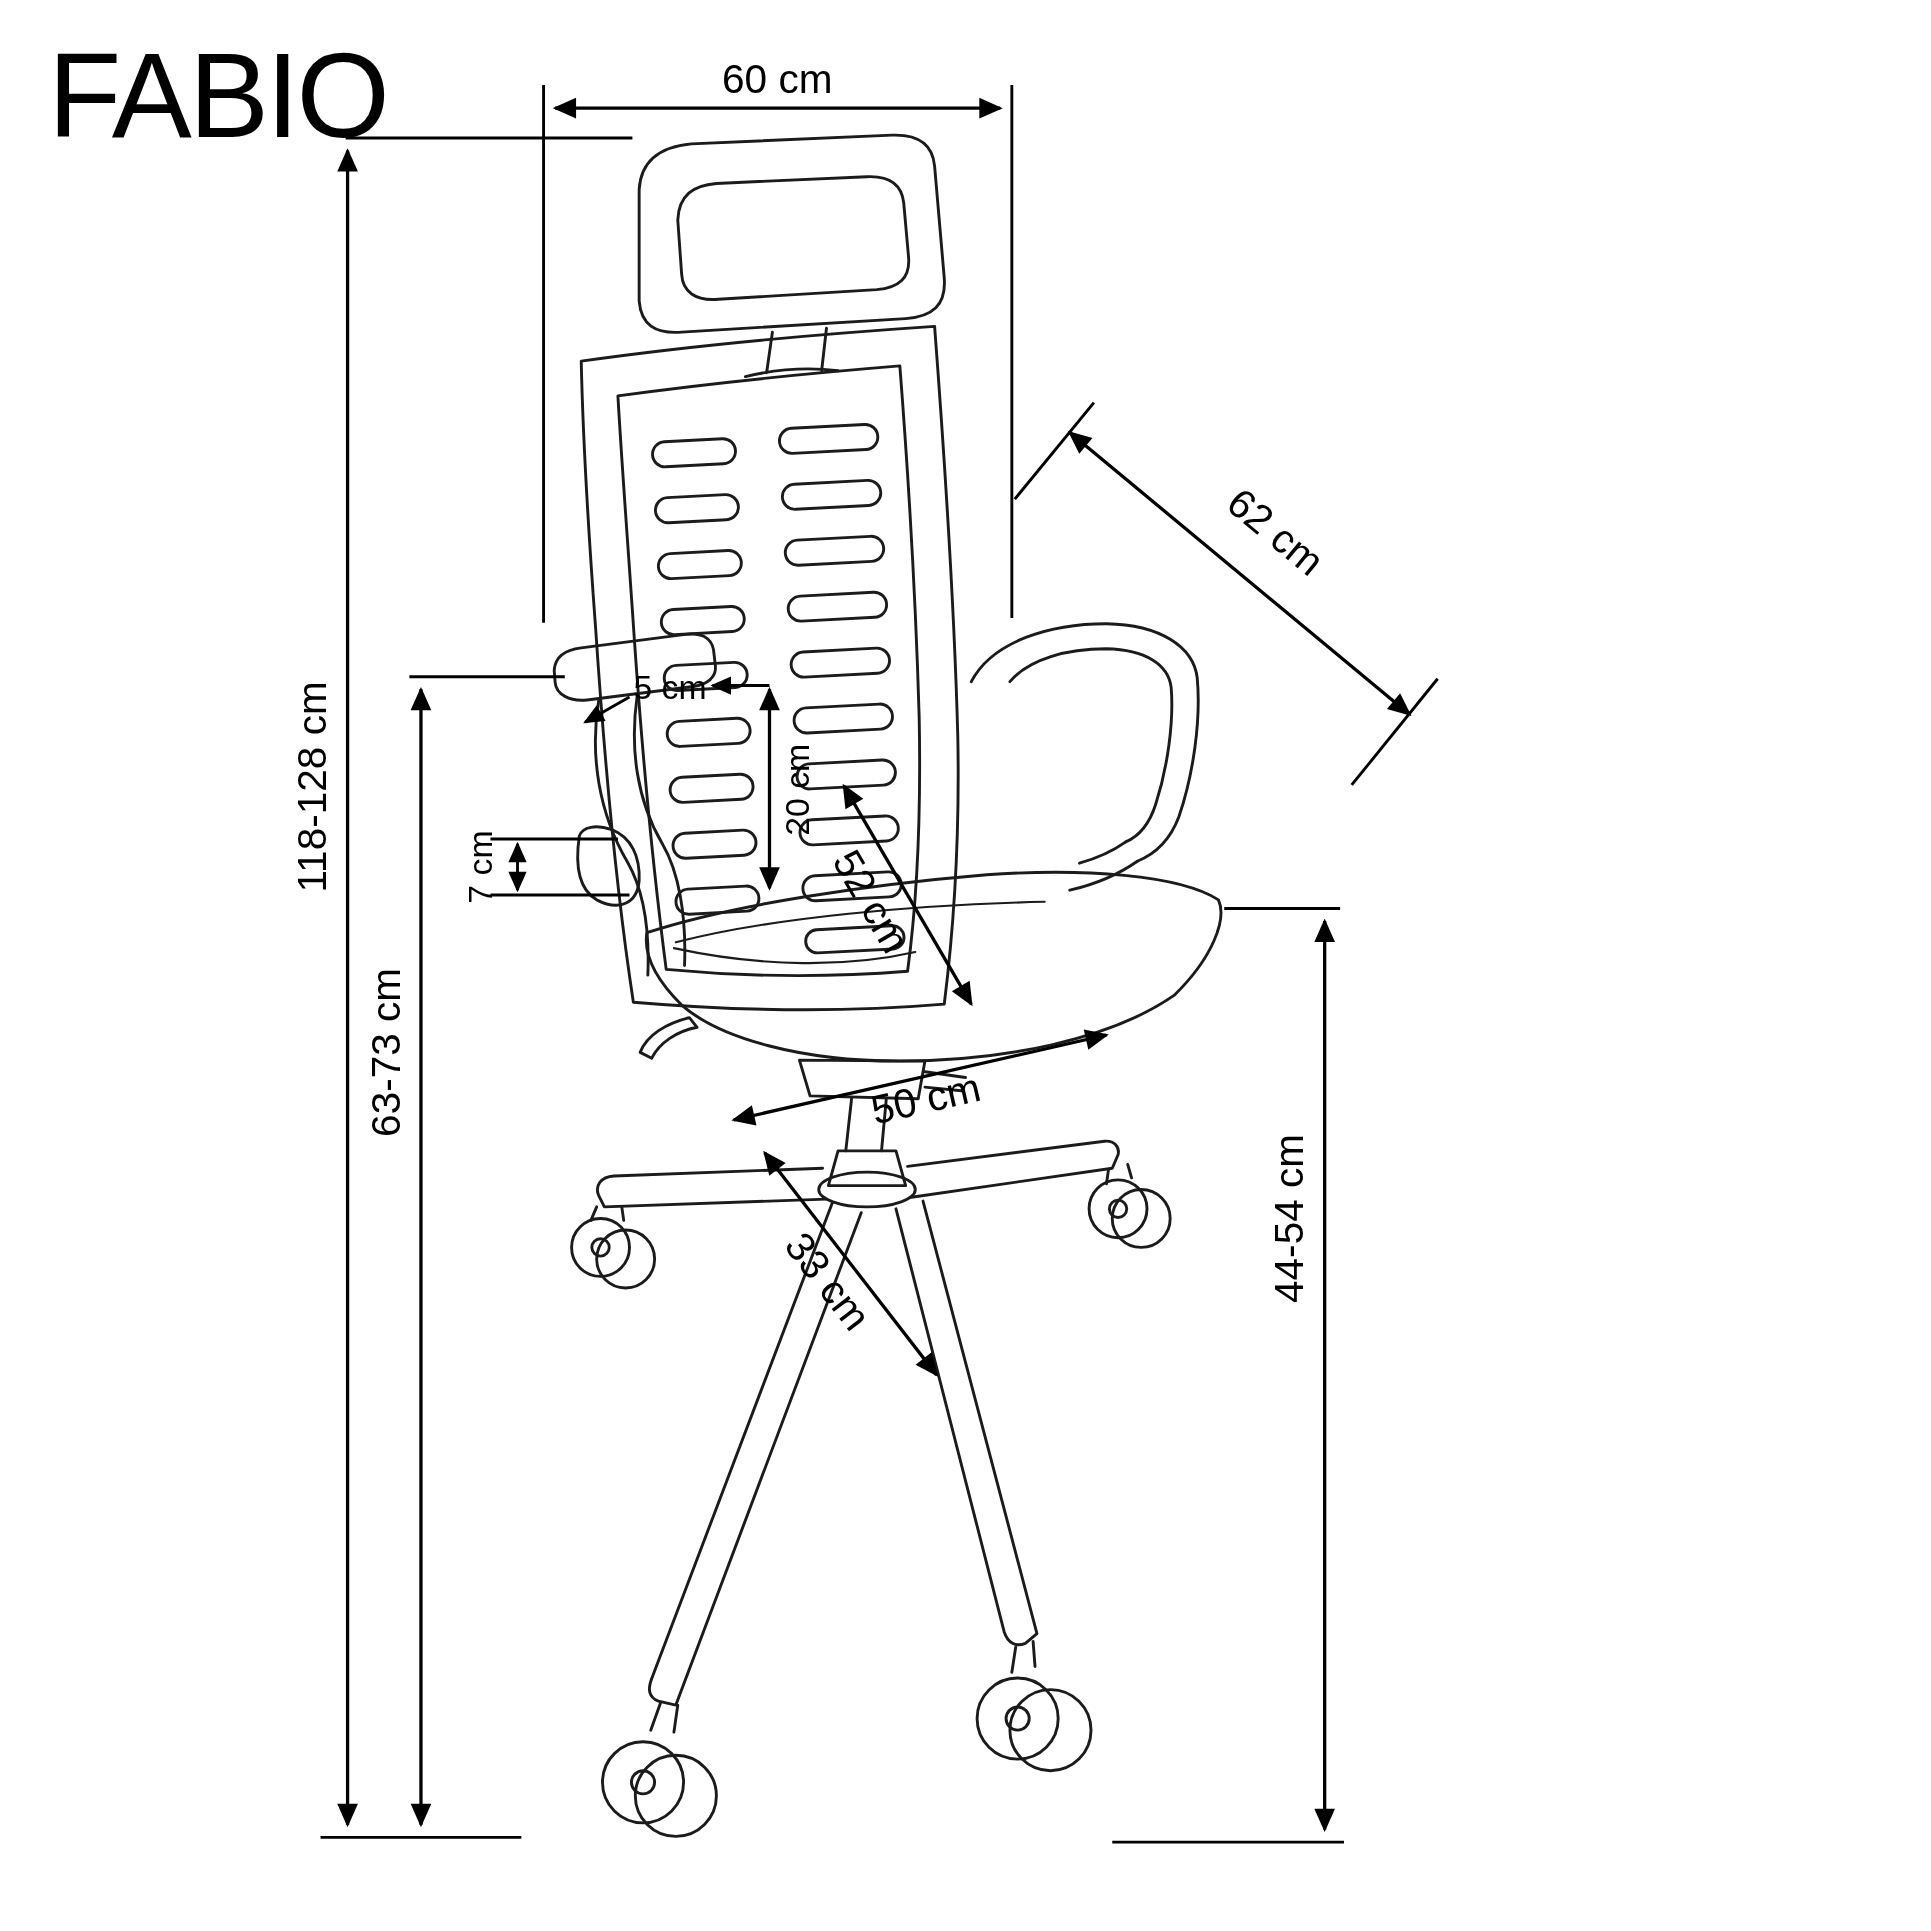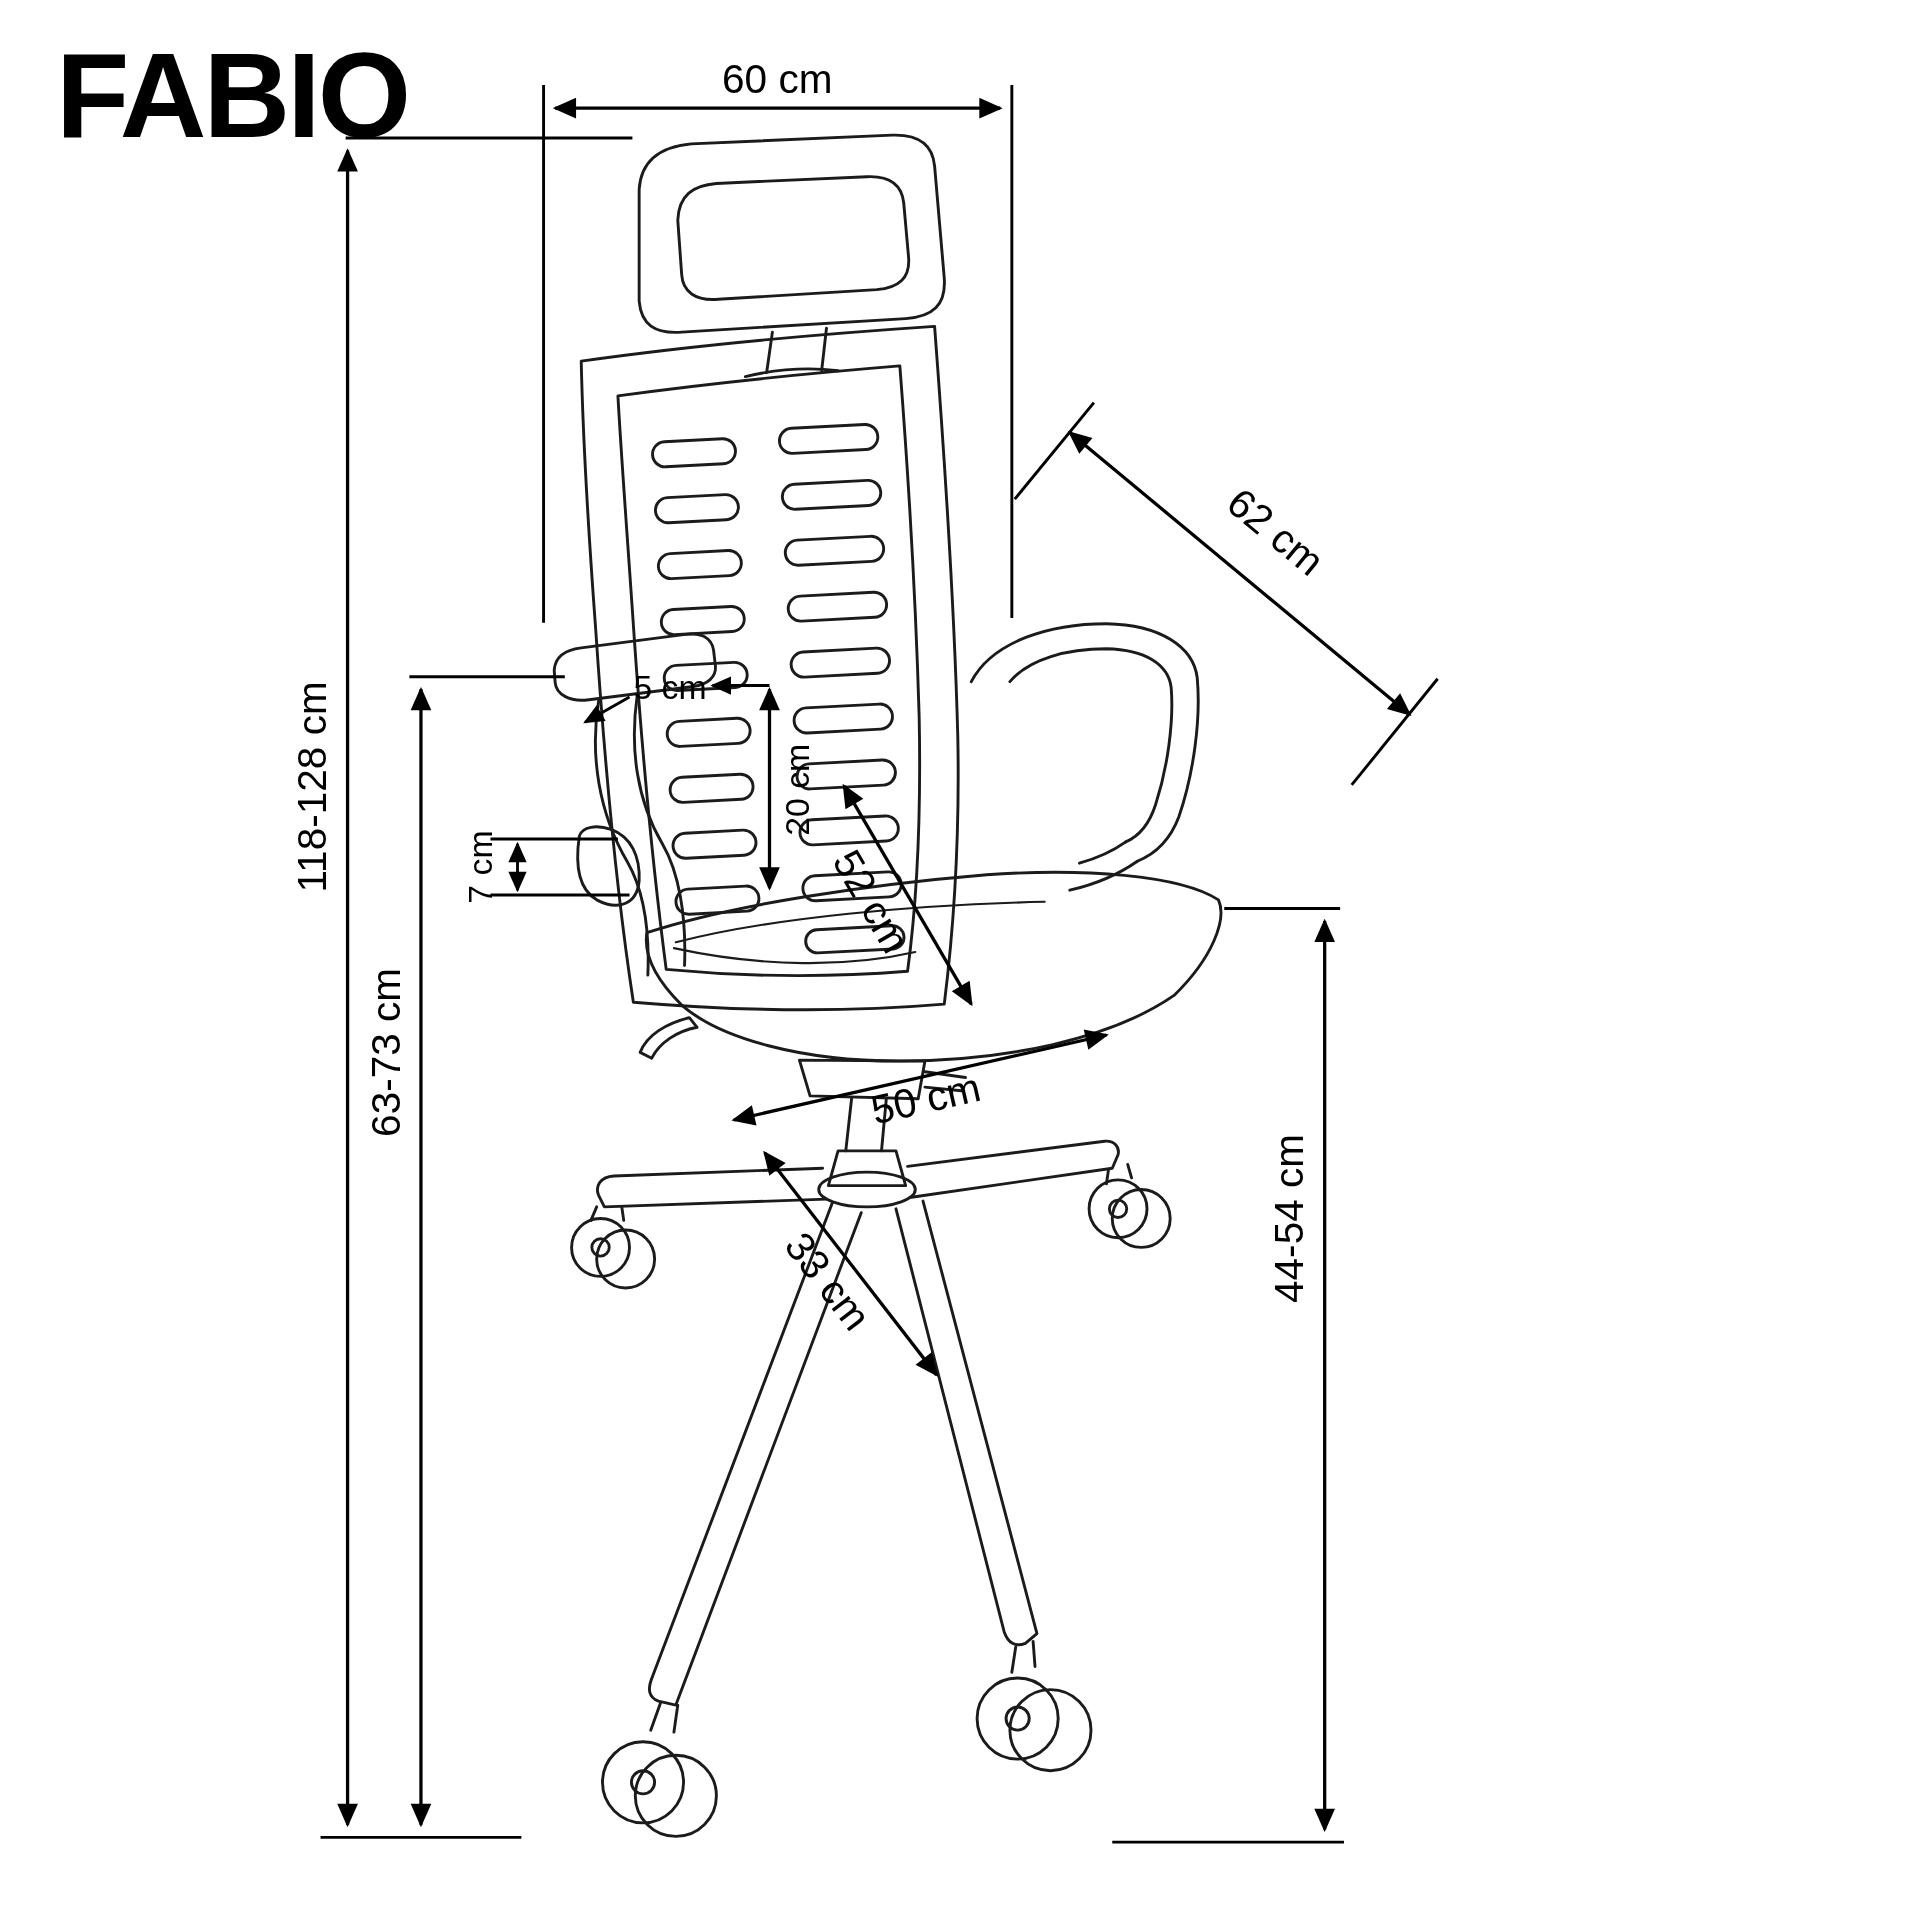--- a/index.html
+++ b/index.html
@@ -1,18 +1,18 @@
 <!DOCTYPE html>
 <html><head>
 <meta charset="utf-8">
 <style>
   html,body{margin:0;padding:0;background:#fff;}
   .canvas{position:relative;width:1931px;height:1931px;background:#ffffff;overflow:hidden;
           font-family:"Liberation Sans",sans-serif;}
-  .title{position:absolute;left:56px;top:35px;font-size:120px;font-weight:700;
+  .title{position:absolute;left:48px;top:35px;font-size:120px;font-weight:400;
          letter-spacing:-2.9px;color:#000;line-height:1;}
   svg{position:absolute;left:0;top:0;}
   .c{fill:none;stroke:#1b1b1b;stroke-width:3;stroke-linecap:round;stroke-linejoin:round;}
   .c2{fill:none;stroke:#1b1b1b;stroke-width:2.2;stroke-linecap:round;}
   .d{fill:none;stroke:#000;stroke-width:3.4;}
   .ds{fill:none;stroke:#000;stroke-width:3;}
   text{font-family:"Liberation Sans",sans-serif;}
   .lbl{font-size:42px;fill:#000;}
   .lbls{font-size:35px;fill:#000;}
 </style>

